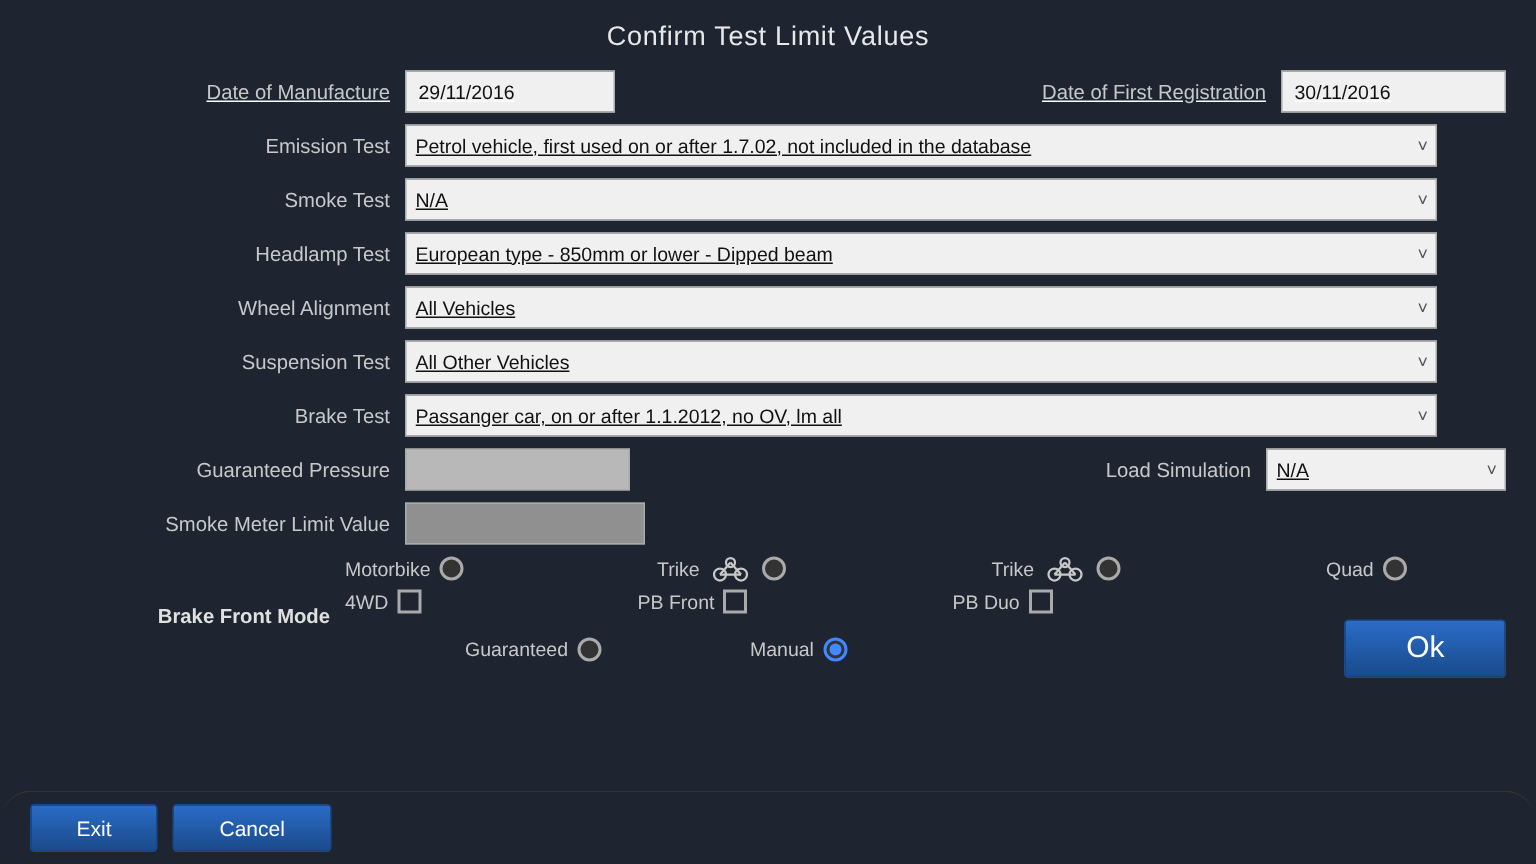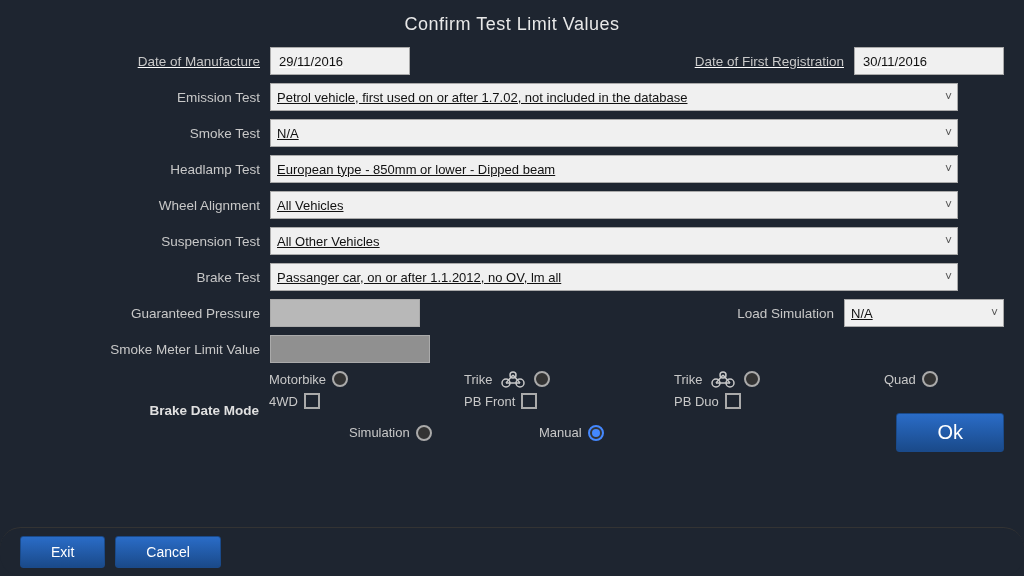--- a/index.html
+++ b/index.html
@@ -332,25 +332,25 @@
   <div class="form-row">
     <div class="label label-col-left">
       <span>Smoke Meter Limit Value</span>
     </div>
     <input class="input-text input-smoke" type="text" value="" style="background: rgb(144, 144, 144);">
   </div>
 
   <div class="brake-mode-section">
     <div class="brake-mode-row">
       <div class="brake-label-col">
-        <span>Brake Date Mode</span>
+        <span>Brake Front Mode</span>
       </div>
       <div class="brake-options">
 
-        <div class="brake-row" style="gap:0;">
+        <div class="brake-row" style="gap:13px;">
           <div class="brake-item" style="min-width:195px;">
             <span class="brake-item-label">Motorbike</span>
             <div class="radio-btn"></div>
           </div>
           <div class="brake-item" style="min-width:210px; gap:4px;">
             <span class="brake-item-label">Trike</span>
             <svg class="trike-icon-svg" viewBox="0 0 28 20" fill="none">
               <circle cx="7" cy="14" r="4" stroke="#c8c8c8" stroke-width="1.5" fill="none"></circle>
               <circle cx="21" cy="14" r="4" stroke="#c8c8c8" stroke-width="1.5" fill="none"></circle>
               <circle cx="14" cy="6" r="3" stroke="#c8c8c8" stroke-width="1.5" fill="none"></circle>
@@ -389,21 +389,21 @@
           </div>
           <div class="brake-item" style="min-width:210px;">
             <span class="brake-item-label">PB Duo</span>
             <div class="checkbox-btn"></div>
           </div>
         </div>
 
         <div class="brake-row" style="gap:0; align-items:center;">
           <div style="min-width:80px;"></div>
           <div class="brake-item" style="min-width:190px;">
-            <span class="brake-item-label">Simulation</span>
+            <span class="brake-item-label">Guaranteed</span>
             <div class="radio-btn"></div>
           </div>
           <div class="brake-item" style="min-width:230px;">
             <span class="brake-item-label">Manual</span>
             <div class="radio-btn checked">
               <div class="radio-inner"></div>
             </div>
           </div>
           <div style="flex:1;"></div>
           <button class="btn-ok">Ok</button>

